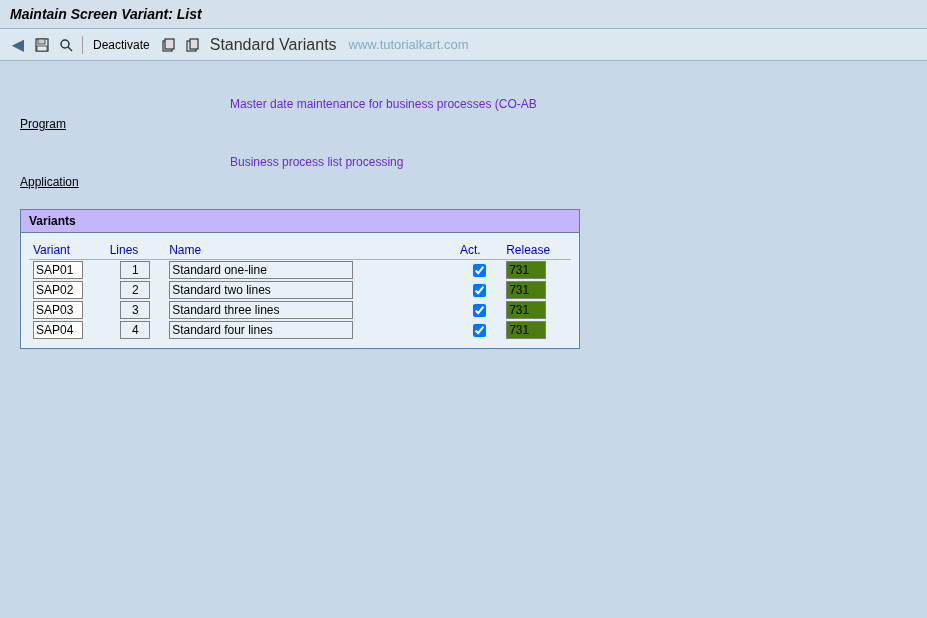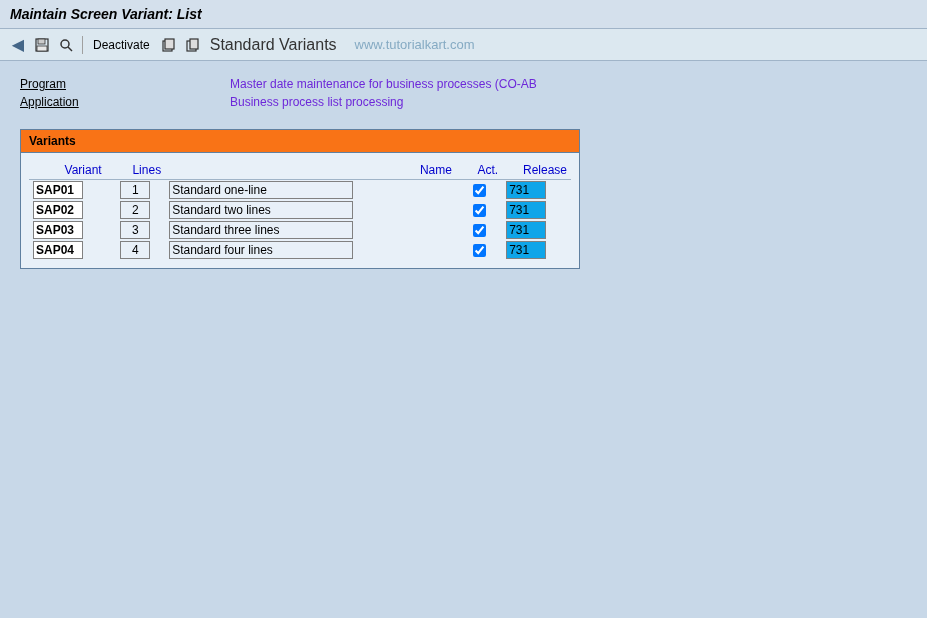--- a/index.html
+++ b/index.html
@@ -59,63 +59,64 @@
     }
     .toolbar-text {
       font-size: 16px;
       color: #333;
       margin-left: 4px;
     }
     .watermark {
       font-size: 13px;
       color: #6090b0;
       opacity: 0.7;
-      margin-left: 14px;
+      margin-left: 8px;
     }
     .content {
       padding: 16px 20px;
     }
     .field-row {
       display: flex;
       align-items: center;
       margin-bottom: 4px;
     }
     .field-label {
       width: 210px;
       font-size: 12px;
       color: #000;
       text-decoration: underline;
+      margin-top: 40px;
     }
     .field-value {
       font-size: 12px;
       color: #6d28d9;
     }
     .variants-panel {
       margin-top: 20px;
       border: 1px solid #6080a0;
       background-color: #e8f0f8;
       width: 560px;
     }
     .variants-header {
-      background-color: #f97316;
+      background-color: #c4b5fd;
       padding: 4px 8px;
       font-size: 12px;
       font-weight: bold;
       border-bottom: 1px solid #6080a0;
       color: #000;
     }
     .table-container {
       padding: 8px;
     }
     .table {
       width: 100%;
       border-collapse: collapse;
     }
     .table th {
-      text-align: right;
+      text-align: left;
       font-size: 12px;
       font-weight: normal;
       color: #0000cc;
       padding: 2px 4px;
       border-bottom: 1px solid #a0b4c8;
     }
     .table td {
       font-size: 12px;
       padding: 1px 4px;
       vertical-align: middle;
@@ -136,40 +137,39 @@
     }
     .cell-release {
       width: 50px;
     }
     .input-variant {
       width: 50px;
       background-color: #fff;
       border: 1px solid #808080;
       font-size: 12px;
       padding: 1px 2px;
-      font-weight: bold;
     }
     .input-lines {
       width: 30px;
       background-color: #e8f0f8;
       border: 1px solid #808080;
       font-size: 12px;
       padding: 1px 2px;
       text-align: center;
     }
     .input-name {
       width: 184px;
       background-color: #e8f0f8;
       border: 1px solid #808080;
       font-size: 12px;
       padding: 1px 2px;
     }
     .input-release {
       width: 40px;
-      background-color: #0ea5e9;
+      background-color: #4d7c0f;
       border: 1px solid #808080;
       font-size: 12px;
       padding: 1px 2px;
     }
     .checkbox-cell {
       display: flex;
       align-items: center;
       justify-content: center;
     }
     .checkbox-cell input[type="checkbox"] {

